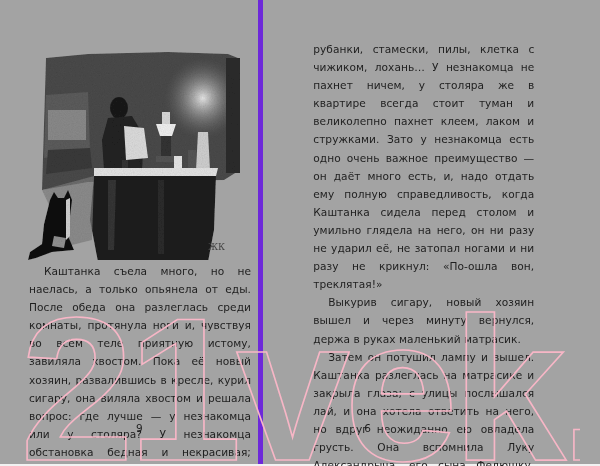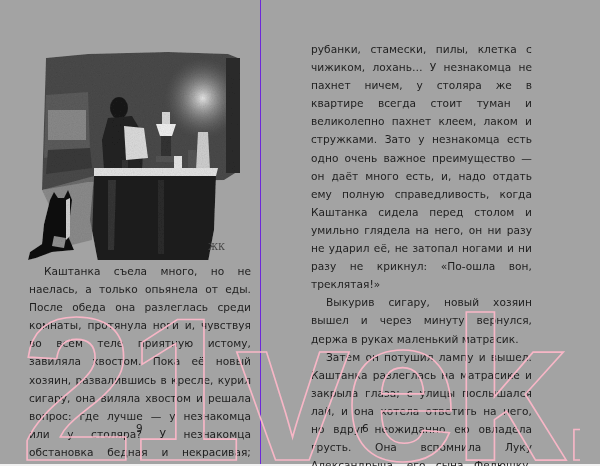--- a/index.html
+++ b/index.html
@@ -9,21 +9,21 @@
     font-family: "DejaVu Sans", sans-serif;
     position: relative;
   }
   .spread {
     position: absolute; left: 0; top: 0; width: 600px; height: 464px;
     display: flex;
   }
   .page {
     position: relative; height: 464px; background: #a3a3a3;
   }
-  .page-left { width: 260px; border-right: 1px solid #6d28d9; }
+  .page-left { width: 260px; border-right: 5px solid #6d28d9; }
   .page-right { width: 339px; }
   .illustration {
     position: absolute; left: 28px; top: 40px; width: 222px; height: 220px;
   }
   .text-block {
     position: absolute;
     font-size: 10.6px;
     line-height: 18.1px;
     color: #1e1e1e;
     text-align: justify;

